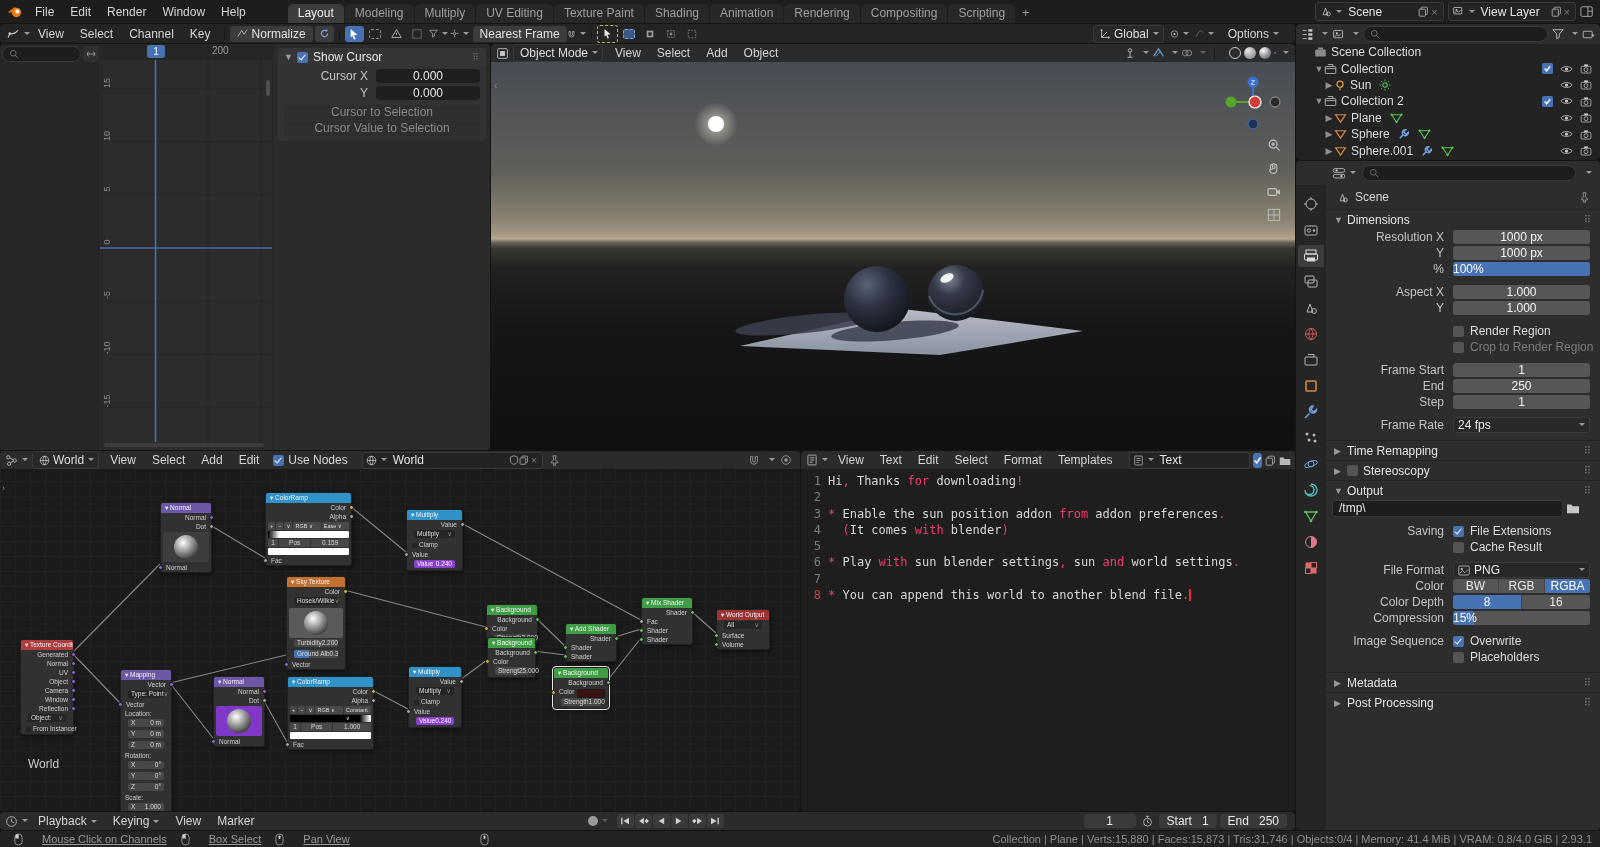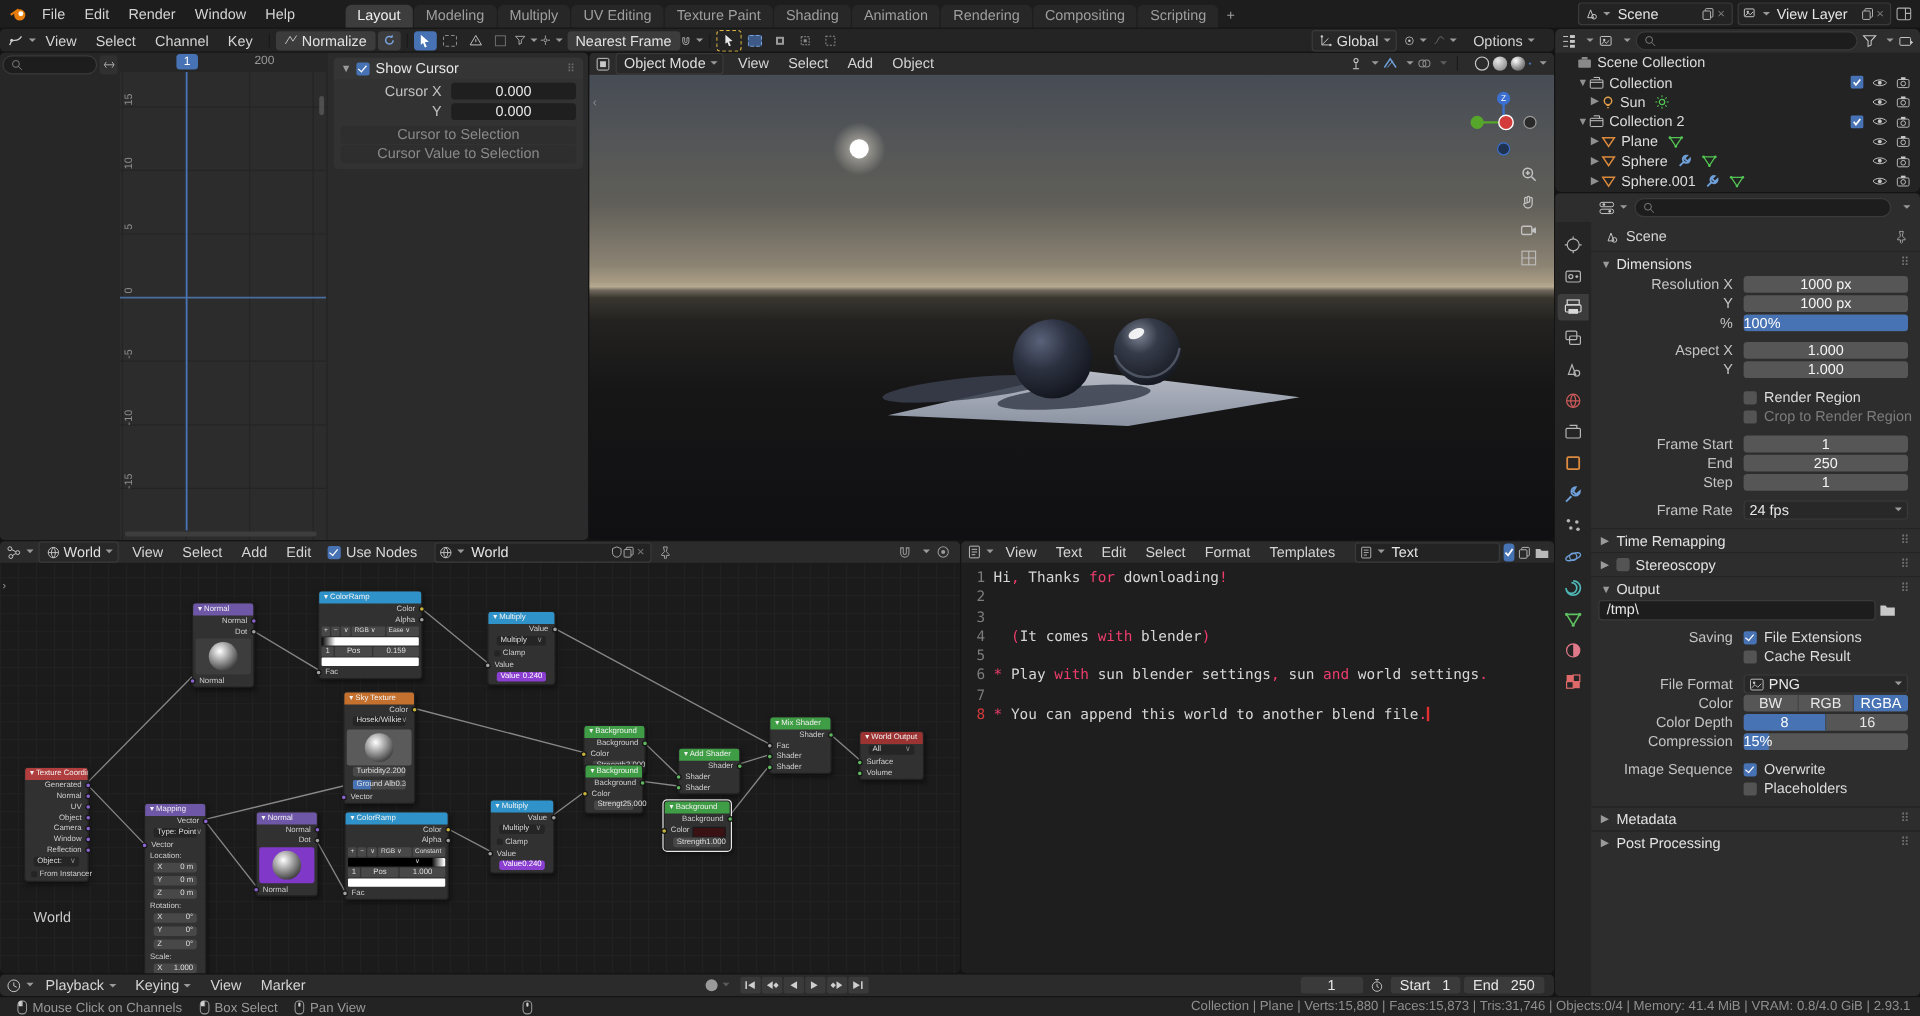--- a/index.html
+++ b/index.html
@@ -126,21 +126,21 @@
   .vseg div{flex:1;text-align:center;line-height:14px;color:#e8e8e8;border-right:1px solid #444;}
   .vseg div:last-child{border-right:none;}
   .vseg div.on{background:#4772b3;color:#fff;}
   .pchktxt{margin-left:6px;color:#dcdcdc;white-space:nowrap;}
   .dim{color:#7c7c7c !important;}
   .pgap{height:7px;}
   .ppath{flex:1;display:flex;align-items:center;gap:3px;padding:0 10px 0 6px;}
   .pathfield{flex:1;background:#1d1d1d;border:1px solid #3a3a3a;border-radius:3px;height:15px;line-height:15px;padding:0 6px;color:#e8e8e8;}
   
   #status{position:absolute;left:0;top:831px;width:1600px;height:16px;background:#232323;display:flex;align-items:center;color:#9a9a9a;font-size:11px;}
-  .hint{display:flex;align-items:flex-end;gap:4px;margin-left:14px;white-space:nowrap;}
+  .hint{display:flex;align-items:center;gap:19px;margin-left:14px;white-space:nowrap;text-decoration:underline;}
   #sb-stats{margin-left:auto;margin-right:8px;color:#8f8f8f;white-space:nowrap;}
 </style>
 </head>
 <body>
 
 <div id="root">
 
   <div id="topbar">
     <span style="margin:0 4px 0 8px">
       <svg width="15" height="15" viewBox="0 0 16 16">
@@ -1189,21 +1189,21 @@
           <svg width="12" height="11" viewBox="0 0 16 14">
             <path d="M1 3 h5 l1.5 2 H15 v8 H1 Z" fill="#b9b9b9"></path>
           </svg>
         </span>
       <span class="xx" style="margin-left:2px">×</span>
 
     </div>
     <div id="tbody">
         <div class="tline"><span class="tnum">1</span><span class="tcode"><span class="c-t">Hi</span><span class="c-k">,</span><span class="c-t"> Thanks </span><span class="c-k">for</span><span class="c-t"> downloading</span><span class="c-k">!</span></span></div>
         <div class="tline"><span class="tnum">2</span><span class="tcode"></span></div>
-        <div class="tline"><span class="tnum">3</span></div>
+        <div class="tline"><span class="tnum">3</span><span class="tcode"><span class="c-k">* </span><span class="c-t">Enable the sun position addon </span><span class="c-k">from</span><span class="c-t"> addon preferences</span><span class="c-k">.</span></span></div>
         <div class="tline"><span class="tnum">4</span><span class="tcode"><span class="c-t">  </span><span class="c-k">(</span><span class="c-t">It comes </span><span class="c-k">with</span><span class="c-t"> blender</span><span class="c-k">)</span></span></div>
         <div class="tline"><span class="tnum">5</span><span class="tcode"></span></div>
         <div class="tline"><span class="tnum">6</span><span class="tcode"><span class="c-k">* </span><span class="c-t">Play </span><span class="c-k">with</span><span class="c-t"> sun blender settings</span><span class="c-k">,</span><span class="c-t"> sun </span><span class="c-k">and</span><span class="c-t"> world settings</span><span class="c-k">.</span></span></div>
         <div class="tline"><span class="tnum">7</span><span class="tcode"></span></div>
         <div class="tline"><span class="tnum cur">8</span><span class="tcode"><span class="c-k">* </span><span class="c-t">You can append this world to another blend file</span><span class="c-k">.</span><span class="tcursor"></span></span></div>
       </div>
   </div>
 
   <div id="timeline">
     <span style="display:flex;align-items:center;margin-left:5px">

